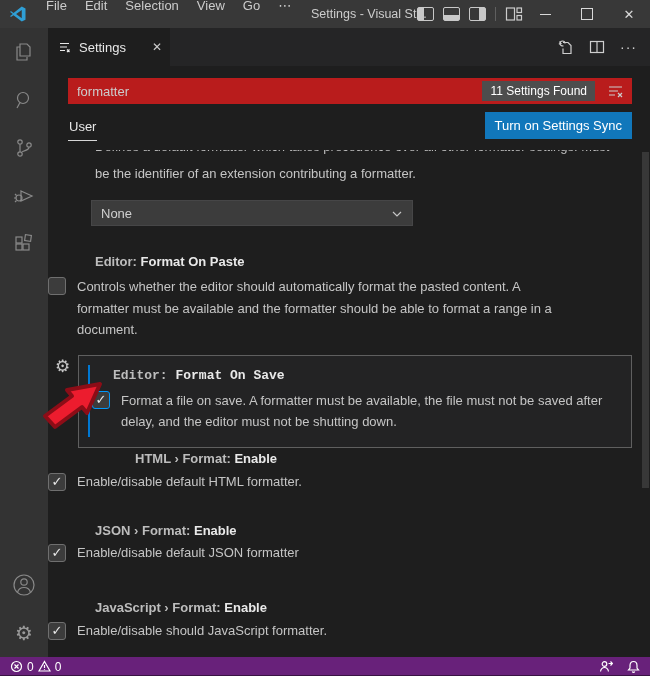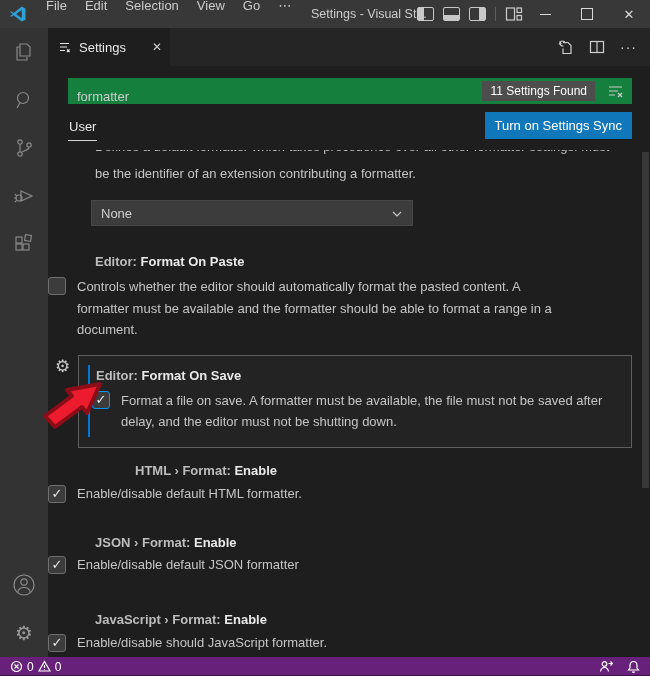--- a/index.html
+++ b/index.html
@@ -37,21 +37,21 @@
   .editor{position:absolute;left:48px;top:28px;right:0;bottom:19px;background:#1e1e1e;}
   .tabstrip{height:38px;background:#252526;display:flex;align-items:stretch;}
   .tab{width:122px;background:#1e1e1e;display:flex;align-items:center;gap:7px;padding:0 8px 0 10px;
     color:#e8e8e8;font-size:13px;box-sizing:border-box;}
   .tab-label{flex:1;}
   .tab-close{color:#cccccc;font-size:12px;}
   .tab-actions{margin-left:auto;display:flex;align-items:center;gap:15px;padding-right:13px;color:#cfcfcf;}
   .ellipsis{font-size:14px;letter-spacing:1px;line-height:1;color:#cfcfcf;}
   
   .settings-header{padding:12px 18px 0 20px;}
-  .searchbox{height:26px;background:#15803d;display:flex;align-items:flex-end;position:relative;}
+  .searchbox{height:26px;background:#b91c1c;display:flex;align-items:center;position:relative;}
   .searchbox input{background:transparent;border:0;outline:0;color:#cccccc;font-size:13px;
     font-family:inherit;padding:0 0 0 9px;width:380px;}
   .count-badge{position:absolute;right:37px;top:3px;height:20px;line-height:20px;background:#4d4d4d;
     color:#ffffff;font-size:12px;padding:0 8px;}
   .filter-btn{position:absolute;right:8px;top:5px;width:17px;height:16px;color:#cccccc;}
   .scope-row{position:relative;height:46px;}
   .scope-tab{display:inline-block;margin-top:13px;padding:2px 1px 6px 1px;color:#e7e7e7;font-size:13px;
     border-bottom:1px solid #d7d7d7;}
   .sync-btn{position:absolute;right:0;top:8px;height:27px;background:#1177bb;color:#ffffff;
     font-size:13px;border:0;padding:0 10px;display:flex;align-items:center;font-family:inherit;}
@@ -70,27 +70,27 @@
   .setting-body{display:flex;align-items:flex-start;gap:11px;}
   .checkbox{flex:none;width:18px;height:18px;box-sizing:border-box;background:#3c3c3c;
     border:1px solid #6f6f6f;border-radius:3px;color:#e8e8e8;font-size:13px;line-height:16px;
     text-align:center;margin-top:1px;}
   .checkbox.focus{border-color:#0097fb;}
   .desc{white-space:pre-line;line-height:21.5px;color:#c5c5c5;}
   .desc.tight{line-height:20px;}
   
   .highlight{position:relative;margin:14px 18px 0 30px;height:93px;box-sizing:border-box;
     border:1px solid #5f5f5f;background:#232324;padding-top:12px;}
-  .highlight .setting-title{margin-left:17px;}
+  .highlight .setting-title{margin-left:34px;font-family:Liberation Mono, monospace;}
   .highlight .setting-body{margin-left:13px;margin-top:6px;}
   .mod-bar{position:absolute;left:9px;top:9px;width:2px;height:72px;background:#0078d4;}
   
   .row-paste-title{margin-top:28px;}
   .row-paste-body{margin-top:6px;}
-  .row-html-title{margin-top:15px;padding-left:40px;}
+  .row-html-title{margin-top:3px;padding-left:40px;}
   .row-html-body{margin-top:5px;}
   .row-json-title{margin-top:31px;}
   .row-json-body{margin-top:4px;}
   .row-js-title{margin-top:37px;}
   .row-js-body{margin-top:5px;}
   
   .vscroll{position:absolute;right:1px;top:124px;width:7px;height:336px;background:#4a4a4a;opacity:.6;}
   
   .row-gear{position:absolute;left:55px;top:356px;font-size:17px;color:#c5c5c5;z-index:6;}
   .anno-arrow{position:absolute;left:38px;top:376px;z-index:9;}

